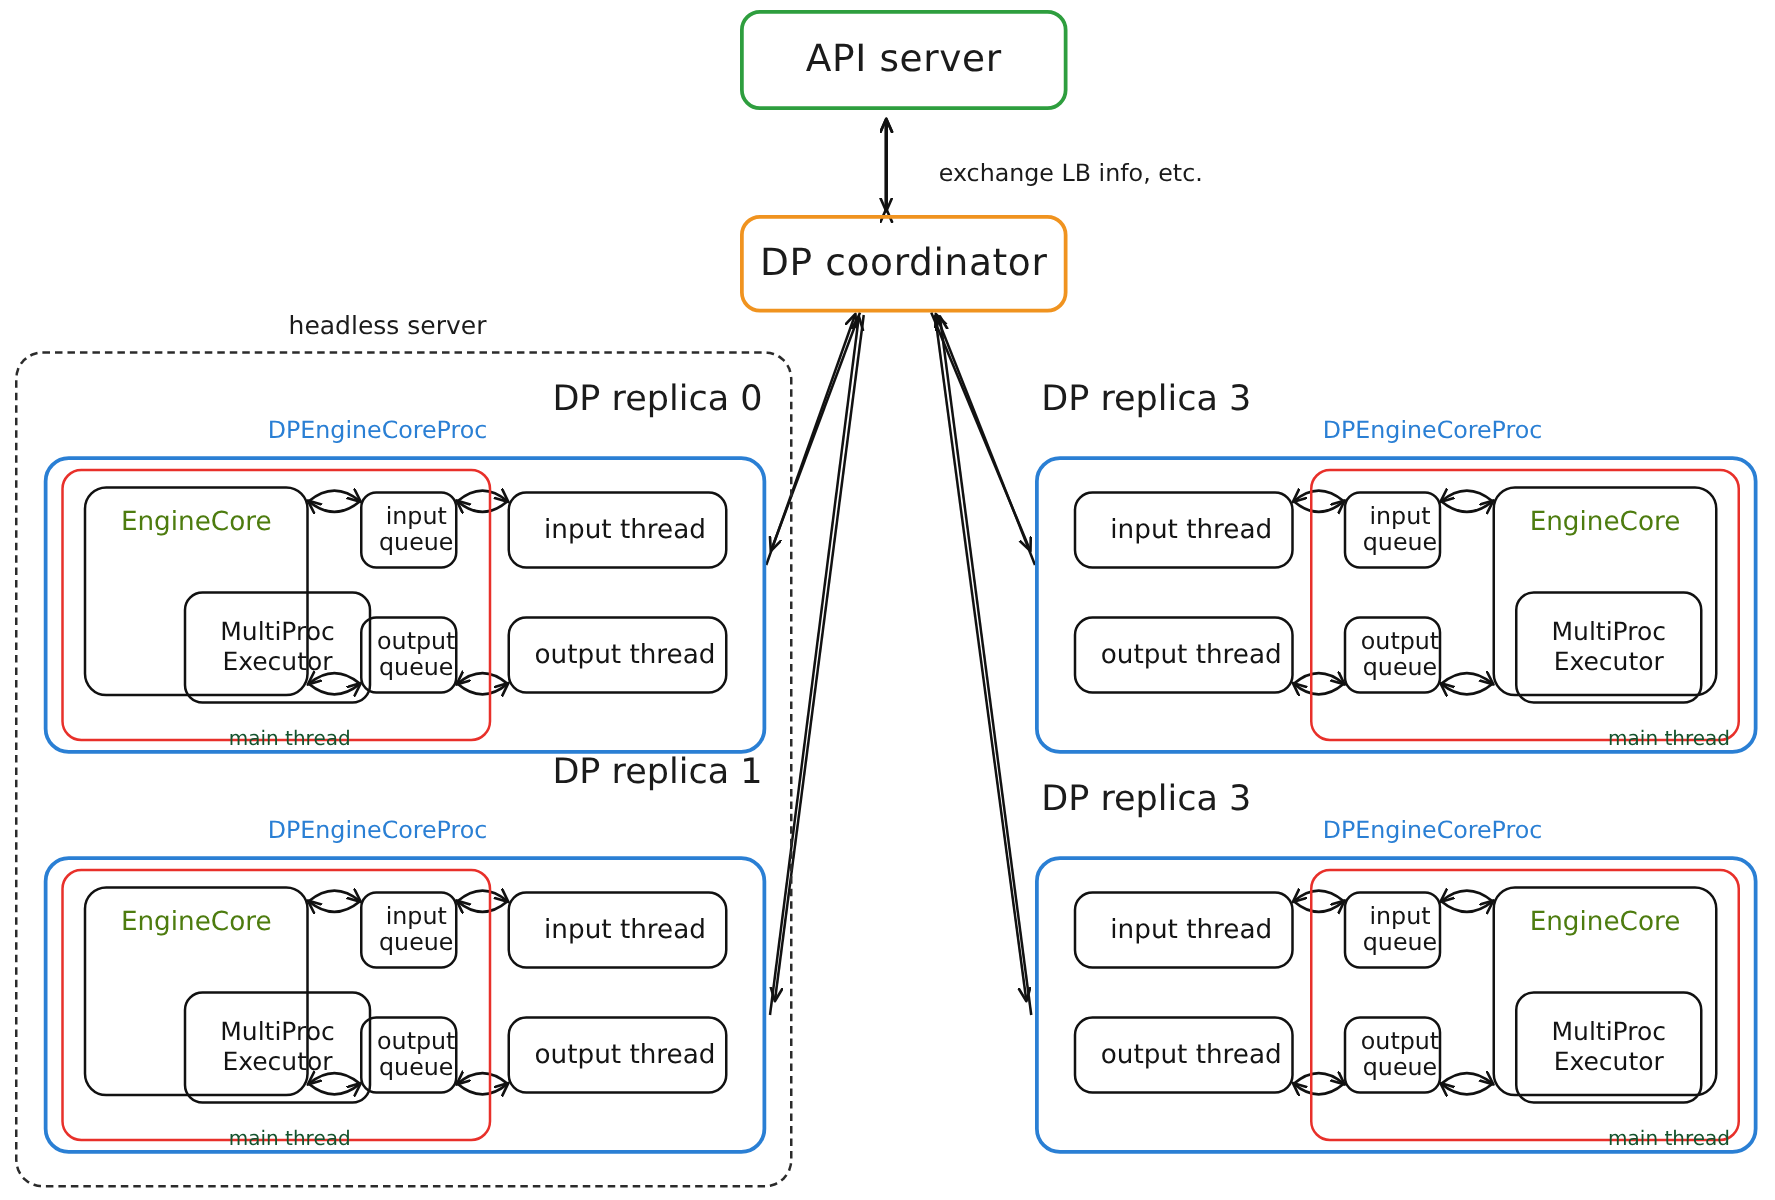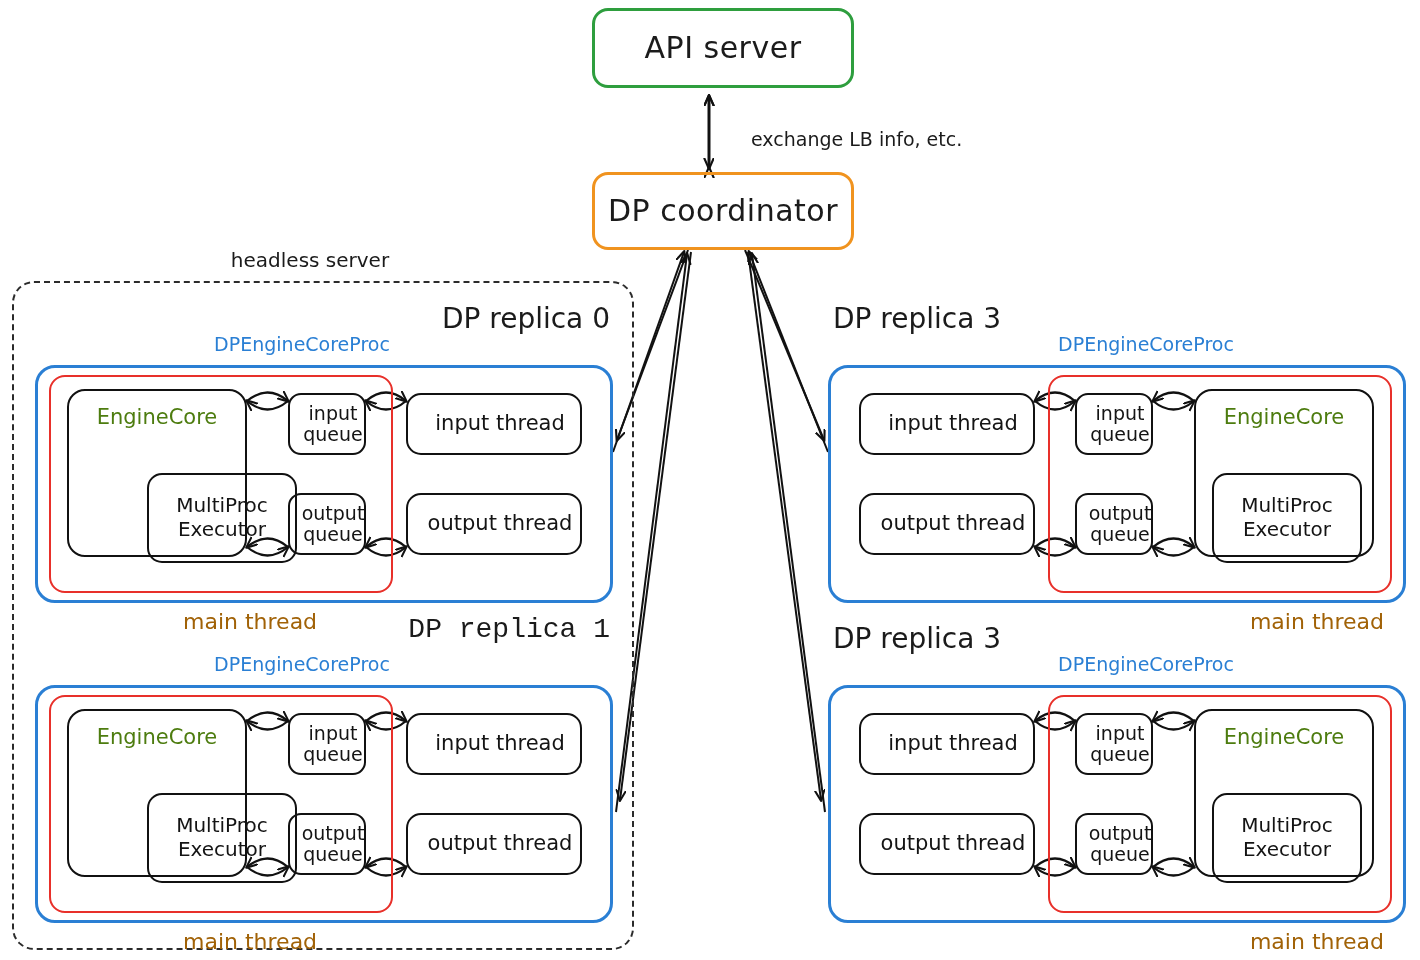--- a/index.html
+++ b/index.html
@@ -110,21 +110,21 @@
     margin-left: 34px;
   }
   
   .caption {
     position: absolute;
     color: #1b1b1b;
     white-space: nowrap;
   }
   .caption.replica-title { font-size: 28px; }
   .caption.proc-title    { font-size: 19px; color: #2a7fd4; }
-  .caption.thread-title  { font-size: 22px; color: #a16207; margin-top: 28px; }
+  .caption.thread-title  { font-size: 16px; color: #14532d; }
   .caption.headless      { font-size: 20px; }
   .caption.edge-label    { font-size: 19px; margin-left: 23px; }
   .ralign { transform: translateX(-100%); }
   .calign { transform: translateX(-50%); }
 </style>
 </head>
 <body>
 
 <div id="canvas">
 
@@ -229,21 +229,21 @@
       <div class="box node small" style="left:288px; top:493px; width:78px; height:62px;">
         <span class="label">output
 queue</span>
       </div>
       <div class="box node " style="left:406px; top:393px; width:176px; height:62px;">
         <span class="label">input thread</span>
       </div>
       <div class="box node " style="left:406px; top:493px; width:176px; height:62px;">
         <span class="label">output thread</span>
       </div>
-      <div class="caption replica-title ralign" style="left:610px; top:614px;font-family:Liberation Mono, monospace;">DP replica 1</div>
+      <div class="caption replica-title ralign" style="left:610px; top:600px;">DP replica 1</div>
       <div class="caption proc-title calign" style="left:302px; top:653px;">DPEngineCoreProc</div>
       <div class="proc-box" style="left:35px; top:685px; width:578px; height:238px;"></div>
       <div class="thread-box" style="left:49px; top:695px; width:344px; height:218px;"></div>
       <div class="caption thread-title" style="left:183px; top:901px;">main thread</div>
       <div class="box engine-core" style="left:67px; top:709px; width:180px; height:168px;">
         <span class="ec-title">EngineCore</span>
       </div>
       <div class="mp-exec" style="left:113px; top:793px; width:150px; height:90px;">MultiProc
 Executor</div>
       <div class="box node small" style="left:288px; top:713px; width:78px; height:62px;">

